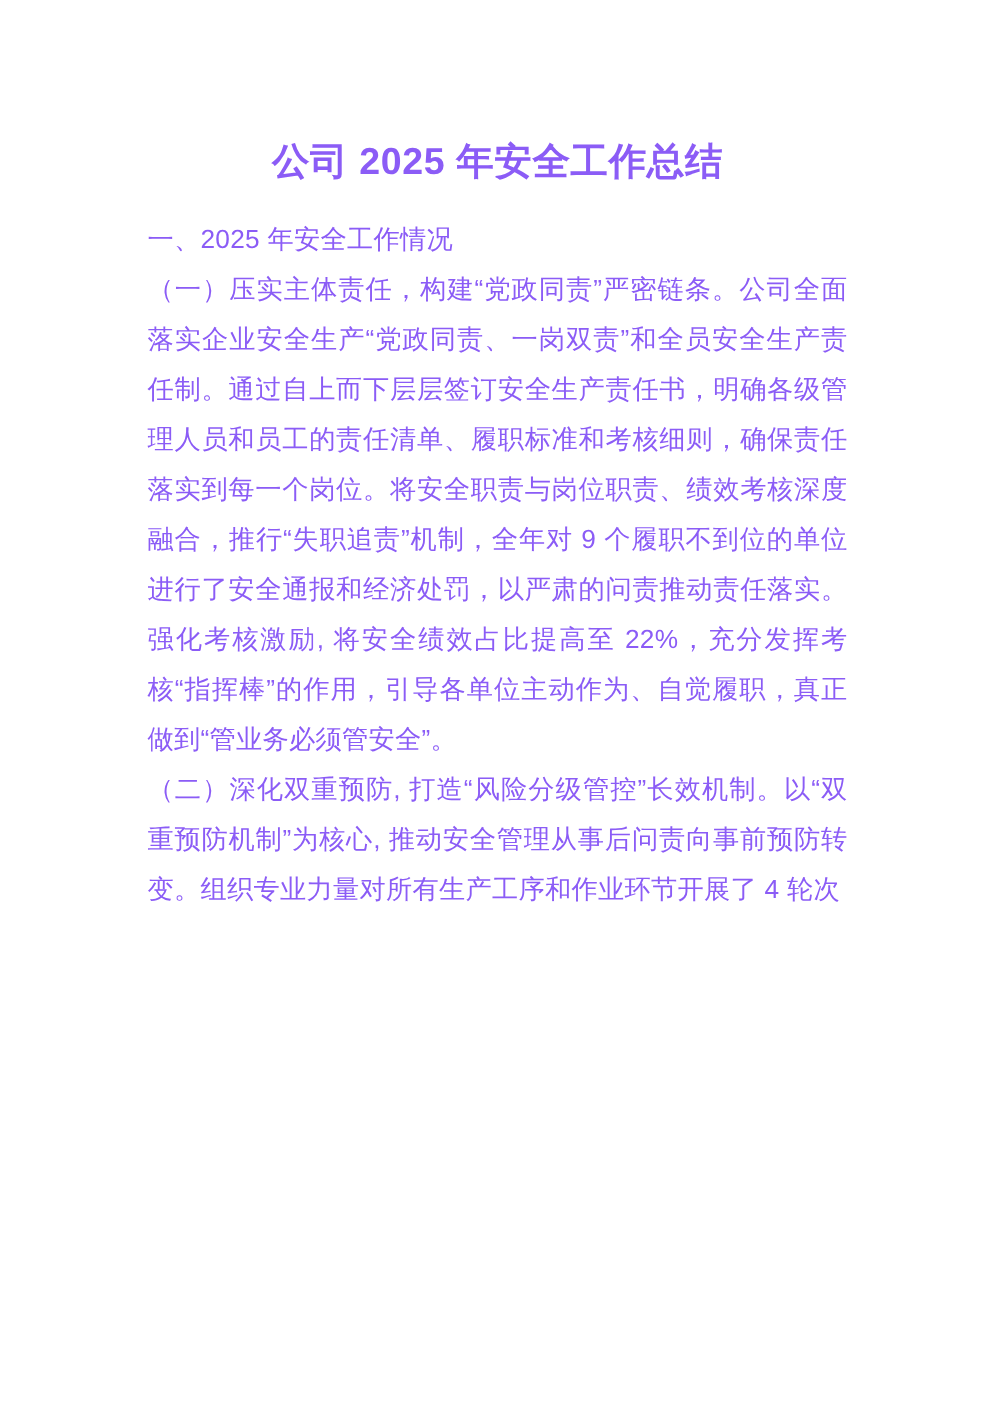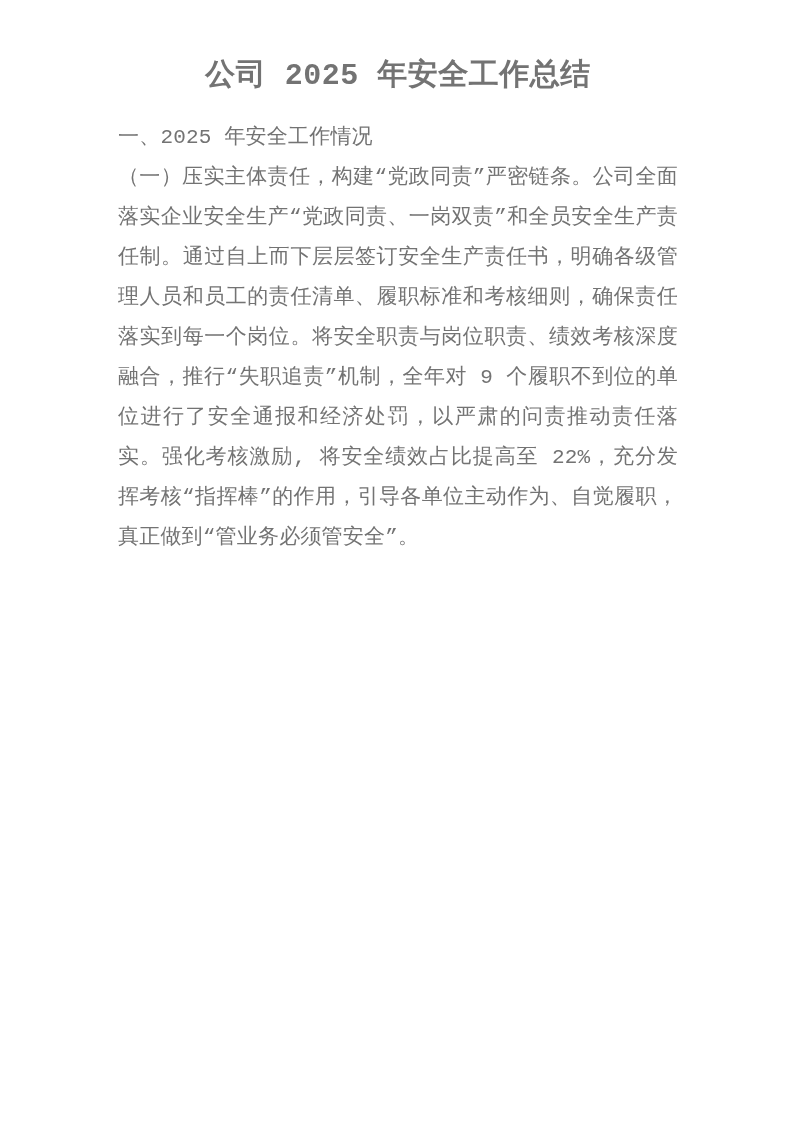--- a/index.html
+++ b/index.html
@@ -7,23 +7,23 @@
     padding: 0;
     background: #ffffff;
   }
   .page {
     position: relative;
     width: 793px;
     height: 1122px;
     margin: 0 auto;
     background: #ffffff;
     box-sizing: border-box;
-    padding: 56px 115px 0 118px;
-    font-family: Liberation Mono, monospace;
-    color: #737373;
+    padding: 110px 115px 0 118px;
+    font-family: Liberation Sans, sans-serif;
+    color: #8b5cf6;
     overflow: hidden;
   }
   .doc-title {
     margin: 0 0 22px 0;
     font-size: 30px;
     font-weight: 700;
     line-height: 40px;
     text-align: center;
     letter-spacing: 0.5px;
     white-space: nowrap;
@@ -46,13 +46,14 @@
 <body>
 
 <div class="page">
   <h1 class="doc-title">公司 2025 年安全工作总结</h1>
 
 
   <h2 class="doc-heading">一、2025 年安全工作情况</h2>
 
   <p class="doc-para">（一）压实主体责任，构建“党政同责”严密链条。公司全面落实企业安全生产“党政同责、一岗双责”和全员安全生产责任制。通过自上而下层层签订安全生产责任书，明确各级管理人员和员工的责任清单、履职标准和考核细则，确保责任落实到每一个岗位。将安全职责与岗位职责、绩效考核深度融合，推行“失职追责”机制，全年对 9 个履职不到位的单位进行了安全通报和经济处罚，以严肃的问责推动责任落实。强化考核激励, 将安全绩效占比提高至 22%，充分发挥考核“指挥棒”的作用，引导各单位主动作为、自觉履职，真正做到“管业务必须管安全”。</p>
 
+  <p class="doc-para">（二）深化双重预防, 打造“风险分级管控”长效机制。以“双重预防机制”为核心, 推动安全管理从事后问责向事前预防转变。组织专业力量对所有生产工序和作业环节开展了 4 轮次</p>
 </div>
 
 </body></html>

